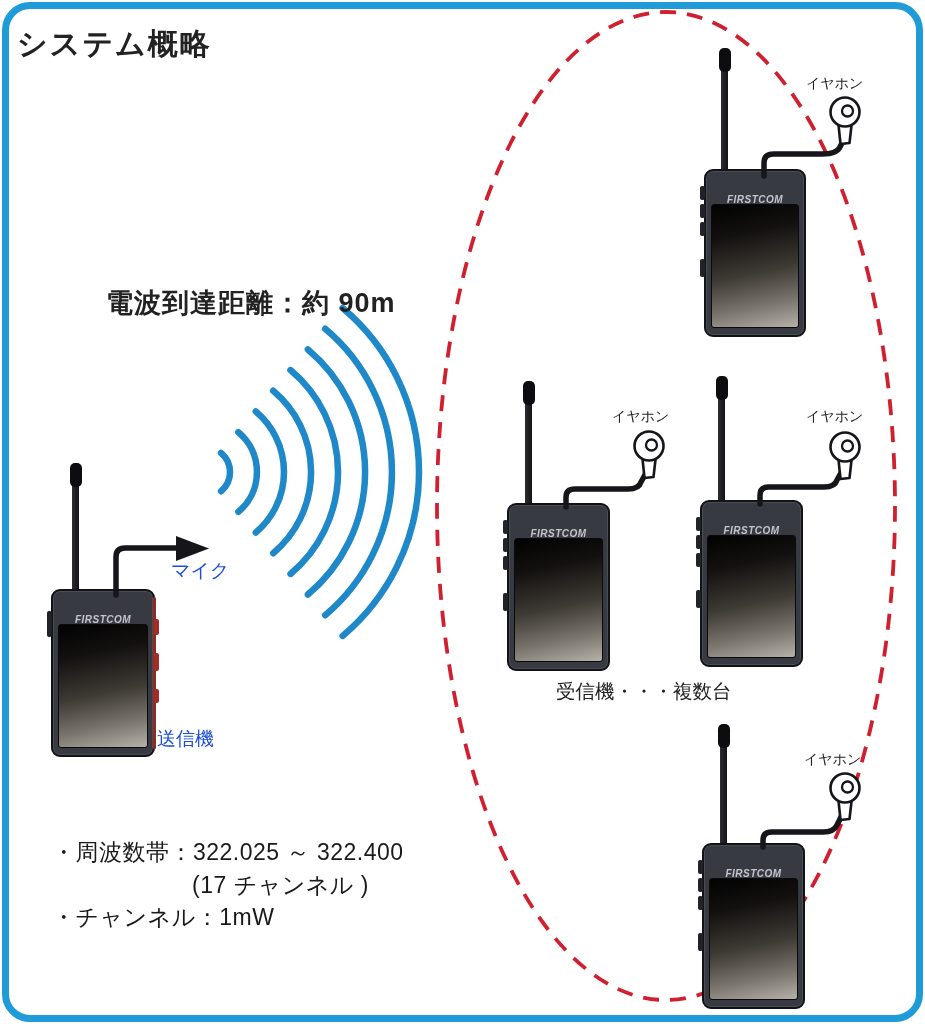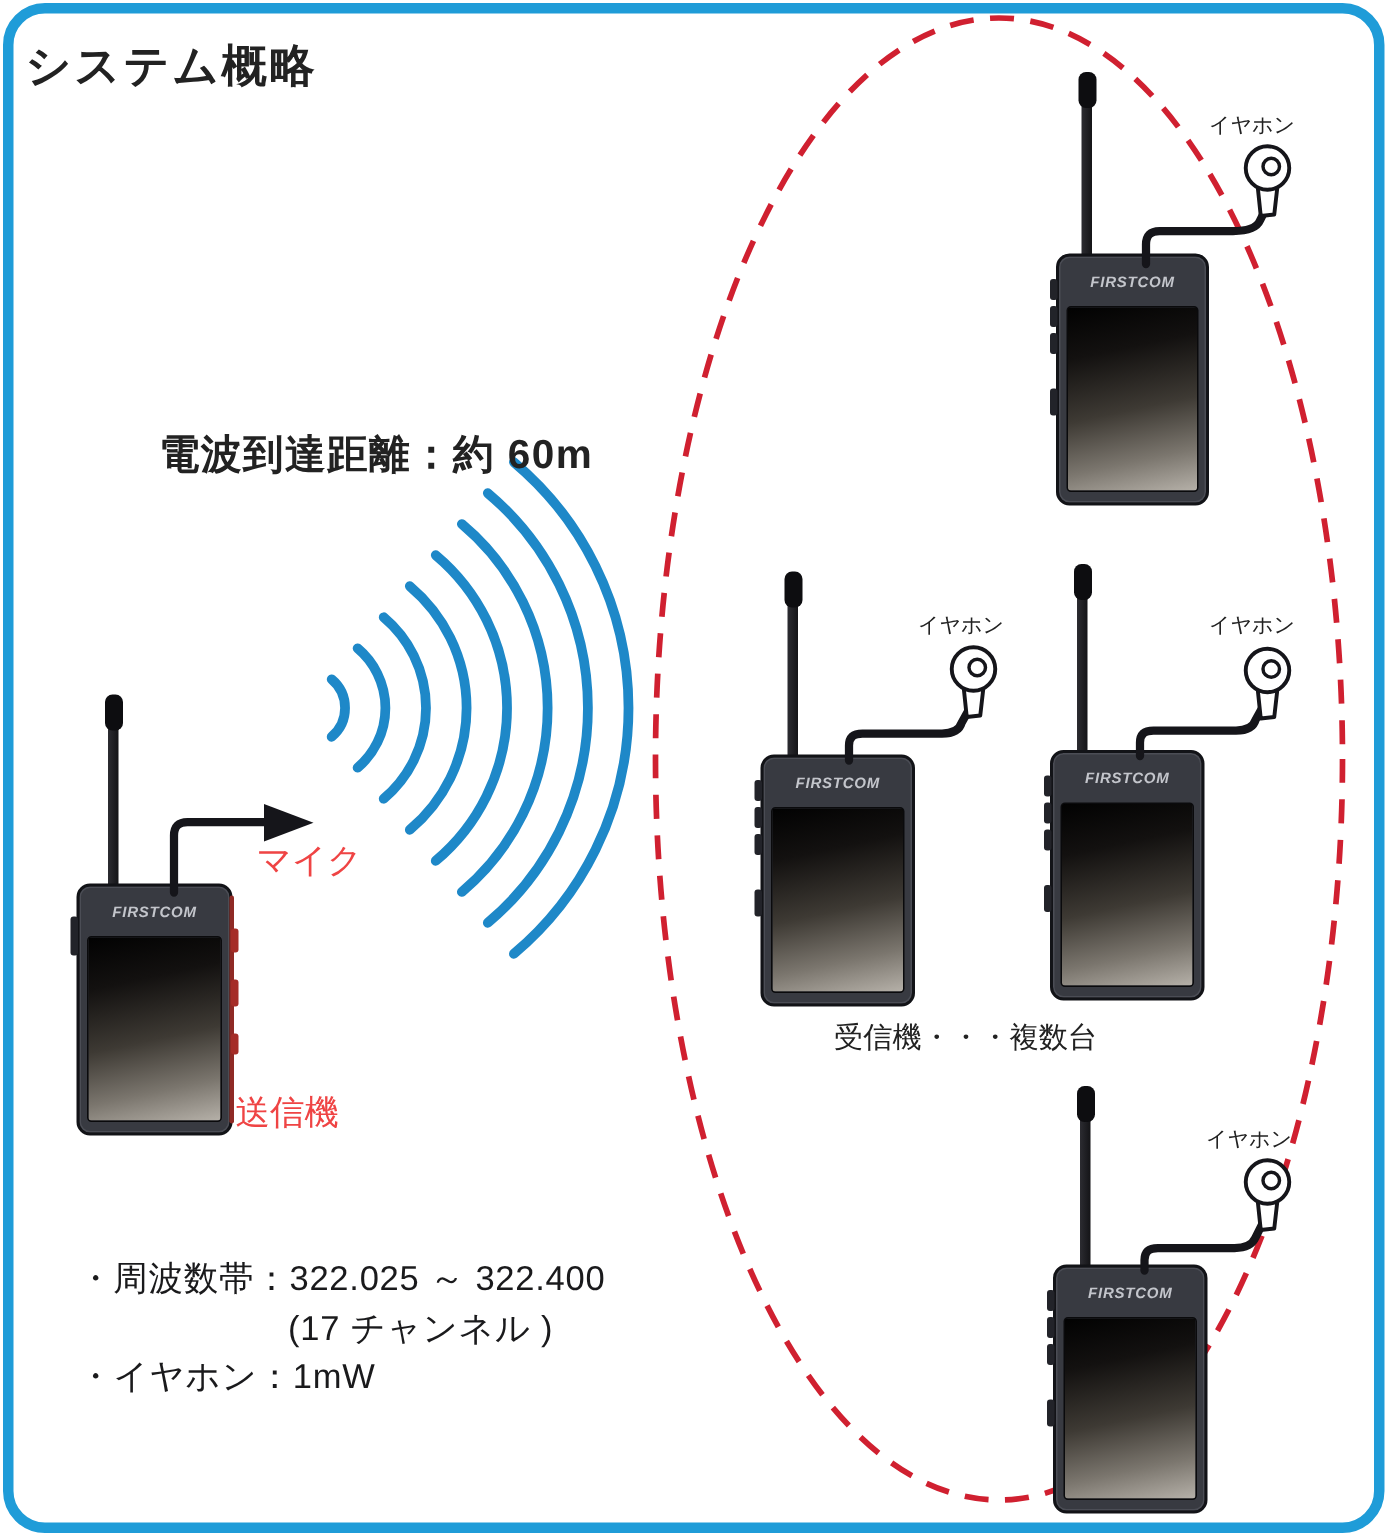--- a/index.html
+++ b/index.html
@@ -1,31 +1,31 @@
 <!DOCTYPE html>
 <html><head>
 <meta charset="utf-8">
 <style>
   html,body{margin:0;padding:0;background:#ffffff;}
   body{font-family:"Liberation Sans","DejaVu Sans",sans-serif;color:#1c1c1e;}
   .canvas{position:relative;width:925px;height:1024px;background:#ffffff;overflow:hidden;}
   .frame{position:absolute;inset:2px;border:7px solid #1f9cd8;border-radius:28px;pointer-events:none;z-index:5;}
   .title{position:absolute;left:17px;top:24px;font-size:30px;font-weight:600;letter-spacing:2px;color:#222;z-index:4;}
   .range-label{position:absolute;left:106px;top:285px;font-size:27px;font-weight:600;letter-spacing:1px;color:#222;z-index:4;}
-  .small-label{position:absolute;font-size:23px;font-weight:500;color:#ef4444;z-index:4;}
+  .small-label{position:absolute;font-size:19px;font-weight:500;color:#1d4ed8;z-index:4;}
   .ear-label{position:absolute;font-size:14px;font-weight:400;color:#222;z-index:4;}
   .caption{position:absolute;left:556px;top:678px;font-size:19.5px;font-weight:500;color:#222;z-index:4;}
   .specs{position:absolute;left:12px;top:836px;z-index:4;font-size:23px;font-weight:500;line-height:32.5px;color:#1a1a1c;letter-spacing:0.5px;margin-left:40px;}
   .specs .indent{margin-left:140px;}
   svg.underlay{position:absolute;left:0;top:0;z-index:1;}
   svg.overlay{position:absolute;left:0;top:0;z-index:3;}
   .antenna{position:absolute;width:7px;background:linear-gradient(90deg,#2c2c31,#141417);border-radius:3px;z-index:2;}
   .antenna .tip{position:absolute;top:-3px;left:-2.5px;width:12px;height:24px;background:#0d0d10;border-radius:5px;}
   .device{position:absolute;background:#383a41;border:2px solid #121317;border-radius:9px;box-shadow:inset 0 0 0 1px #4b4d55;z-index:2;}
-  .device-top{height:34px;display:flex;align-items:center;justify-content:center;}
+  .device-top{height:34px;display:flex;align-items:flex-end;justify-content:center;}
   .logo{font-size:10px;font-style:italic;font-weight:700;letter-spacing:0.5px;color:#c3c5cb;}
   .device-screen{position:absolute;left:5px;right:5px;top:33px;bottom:7px;border-radius:3px;border:1px solid #0a0a0c;
     background:linear-gradient(168deg,#020202 0%,#131110 25%,#3e3a34 55%,#7b766e 80%,#b5b0a8 100%);}
   .nub{position:absolute;width:5px;border-radius:2px;background:#222329;}
   .nub.left{left:-6px;}
   .nub.right{right:-6px;}
   .nub.red{background:#a52d27;}
   .tx-edge{position:absolute;right:-3px;top:6px;bottom:6px;width:3px;background:#8f2a25;border-radius:2px;}
 </style>
 </head>
@@ -135,29 +135,29 @@
       <path d="M 763,847 L 763,840 Q 763,832 772,832 L 823,832 Q 834,832 837,825 L 842,815"></path>
     </g>
     <polygon points="176,536 209,548.5 176,561" fill="#15151a"></polygon>
     <use href="#earphone-shape" x="845" y="112"></use>
     <use href="#earphone-shape" x="649" y="446"></use>
     <use href="#earphone-shape" x="845" y="447"></use>
     <use href="#earphone-shape" x="845" y="788"></use>
   </svg>
 
   <div class="title">システム概略</div>
-  <div class="range-label">電波到達距離：約 60m</div>
+  <div class="range-label">電波到達距離：約 90m</div>
   <div class="small-label" style="left:171px;top:558px;">マイク</div>
   <div class="small-label" style="left:157px;top:726px;">送信機</div>
   <div class="ear-label" style="left:806px;top:75px;">イヤホン</div>
   <div class="ear-label" style="left:612px;top:408px;">イヤホン</div>
   <div class="ear-label" style="left:806px;top:408px;">イヤホン</div>
   <div class="ear-label" style="left:804px;top:751px;">イヤホン</div>
   <div class="caption">受信機・・・複数台</div>
 
   <div class="specs">
     <div>・周波数帯：322.025 ～ 322.400</div>
     <div class="indent">(17 チャンネル )</div>
-    <div>・イヤホン：1mW</div>
+    <div>・チャンネル：1mW</div>
   </div>
 
   <div class="frame"></div>
 </div>
 
 </body></html>

